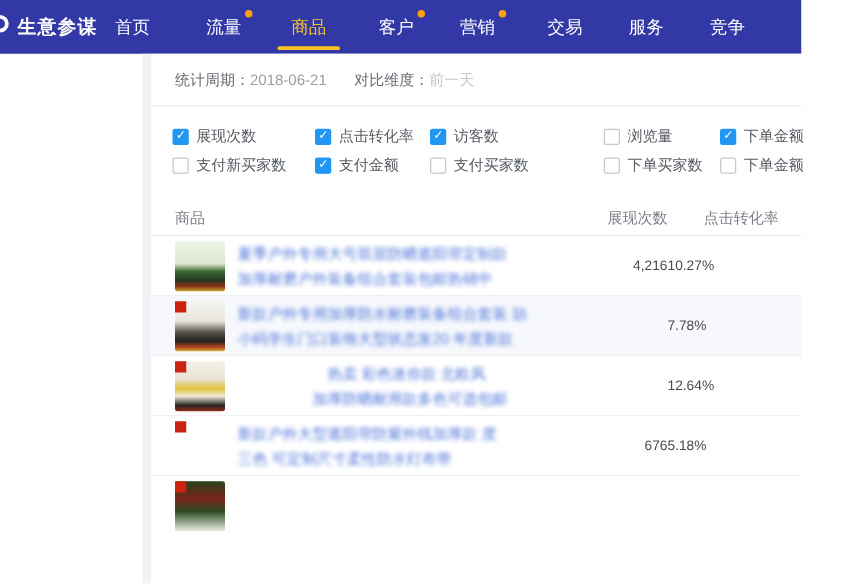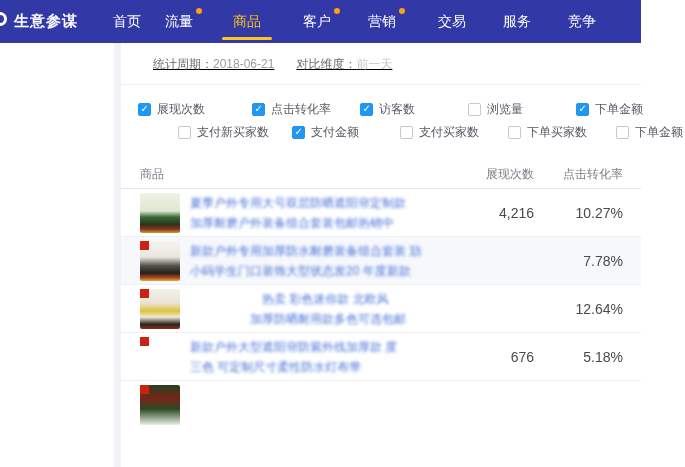--- a/index.html
+++ b/index.html
@@ -18,36 +18,36 @@
   .nav-underline { position:absolute; left:222px; top:37px; width:50px; height:3px;
                    background:#fdc321; border-radius:2px; }
   .nav-dot { position:absolute; width:6px; height:6px; border-radius:50%; background:#ffa011; top:8px; }
 
   
   .gap-strip { position:absolute; left:114px; top:43px; width:7px; height:424px; background:#f1f2f6; }
   .panel { position:absolute; left:121px; top:43px; width:520px; height:424px; background:#ffffff; }
 
   
   .stats-bar { position:absolute; left:0; top:0; width:520px; height:42px;
-               border-bottom:1px solid #ecedf2; line-height:42px; padding-left:32px; font-size:12px;text-decoration:underline; }
+               border-bottom:1px solid #ecedf2; line-height:42px; padding-left:19px; font-size:12px; }
   .stats-bar .lbl { color:#666a73; }
   .stats-bar .val { color:#9a9da6; }
   .stats-bar .val2 { color:#c3c6cd; }
   .stats-gap { display:inline-block; width:22px; }
 
   
   .metric { position:absolute; display:inline-flex; align-items:center; gap:6px;
             font-size:12px; color:#555a63; height:16px; cursor:pointer; white-space:nowrap; }
   .cb { display:inline-block; width:13px; height:13px; border:1px solid #c6c8d0;
         border-radius:2px; background:#ffffff; position:relative; flex:0 0 13px; }
   .cb.checked { background:#2196f3; border-color:#2196f3; }
   .cb.checked::after { content:"\2713"; position:absolute; left:1.5px; top:-1px;
                        color:#ffffff; font-size:10px; font-weight:bold; }
-  .m-c1{left:17px;} .m-c2{left:131px;} .m-c3{left:239px;} .m-c4{left:347px;} .m-c5{left:455px;}
-  .m-r1{top:58px;} .m-r2{top:81px;margin-left:40px;}
+  .m-c1{left:17px;} .m-c2{left:131px;} .m-c3{left:223px;} .m-c4{left:362px;} .m-c5{left:455px;}
+  .m-r1{top:58px;} .m-r2{top:81px;}
 
   
   .thead { position:absolute; left:0; top:118px; width:520px; height:28px; display:flex;
            align-items:center; padding:0 18px 0 19px; font-size:12px; color:#7b7f88;
            border-bottom:1px solid #e6e8ee; }
   .col-title { flex:1; }
   .col-num { width:100px; text-align:right; }
   .col-pct { width:89px; text-align:right; }
   .tbody { position:absolute; left:0; top:146px; width:520px; }
   .trow { display:flex; align-items:center; height:48px; padding:0 18px 0 19px;
@@ -59,34 +59,34 @@
   .thumb .tag { position:absolute; left:0; top:0; width:9px; height:9px; background:#cc2211; }
   .t1 { background:linear-gradient(180deg,#eef3e4 0%,#dfe8d2 45%,#3c6b33 60%,#24381f 78%,#8a2f1d 90%,#c9a12b 100%); }
   .t2 { background:linear-gradient(180deg,#f4f4f0 0%,#e8e6dd 40%,#55524a 62%,#23211c 80%,#b4451f 92%,#d3b23a 100%); }
   .t3 { background:linear-gradient(180deg,#3f7a3c 0%,#2f5c2e 55%,#1d2e1b 75%,#a32c18 88%,#d8b93f 100%); }
   .t4 { background:linear-gradient(180deg,#f3f1ea 0%,#e9e4d4 35%,#ddc23e 55%,#efe9da 70%,#2a2620 88%,#8d2c1a 100%); }
   .t5 { background:linear-gradient(180deg,#e9efe2 0%,#d7e2c9 40%,#1f261c 70%,#101410 84%,#b03а22 92%,#caa52f 100%); }
   .t6 { background:linear-gradient(180deg,#27421f 0%,#7a2418 35%,#2c4a24 60%,#e9efe2 100%); }
   .titles { padding-left:10px; min-width:0; flex:1; }
   .tl { font-size:12px; line-height:20px; color:#4a72d9; white-space:nowrap; overflow:hidden;
         filter:blur(1.7px); }
-  .cell-num, .cell-pct { font-size:14px; color:#4a4a4a; }
+  .cell-num, .cell-pct { font-size:11px; color:#4a4a4a; }
   .cell-num { width:100px; text-align:right; }
-  .cell-pct { width:89px; text-align:right; }
+  .cell-pct { width:89px; text-align:left; }
 </style>
 </head>
 <body>
 
 <div class="stage">
 
   <div class="nav">
     <span class="logo-icon"></span>
     <span class="brand">生意参谋</span>
 
-    <span class="nav-item" style="left:113px">首页</span>
+    <span class="nav-item" style="left:92px">首页</span>
     <span class="nav-item" style="left:165px">流量</span>
     <span class="nav-dot" style="left:196px"></span>
     <span class="nav-item active" style="left:233px">商品</span>
     <span class="nav-underline"></span>
     <span class="nav-item" style="left:303px">客户</span>
     <span class="nav-dot" style="left:334px"></span>
     <span class="nav-item" style="left:368px">营销</span>
     <span class="nav-dot" style="left:399px"></span>
     <span class="nav-item" style="left:438px">交易</span>
     <span class="nav-item" style="left:503px">服务</span>

